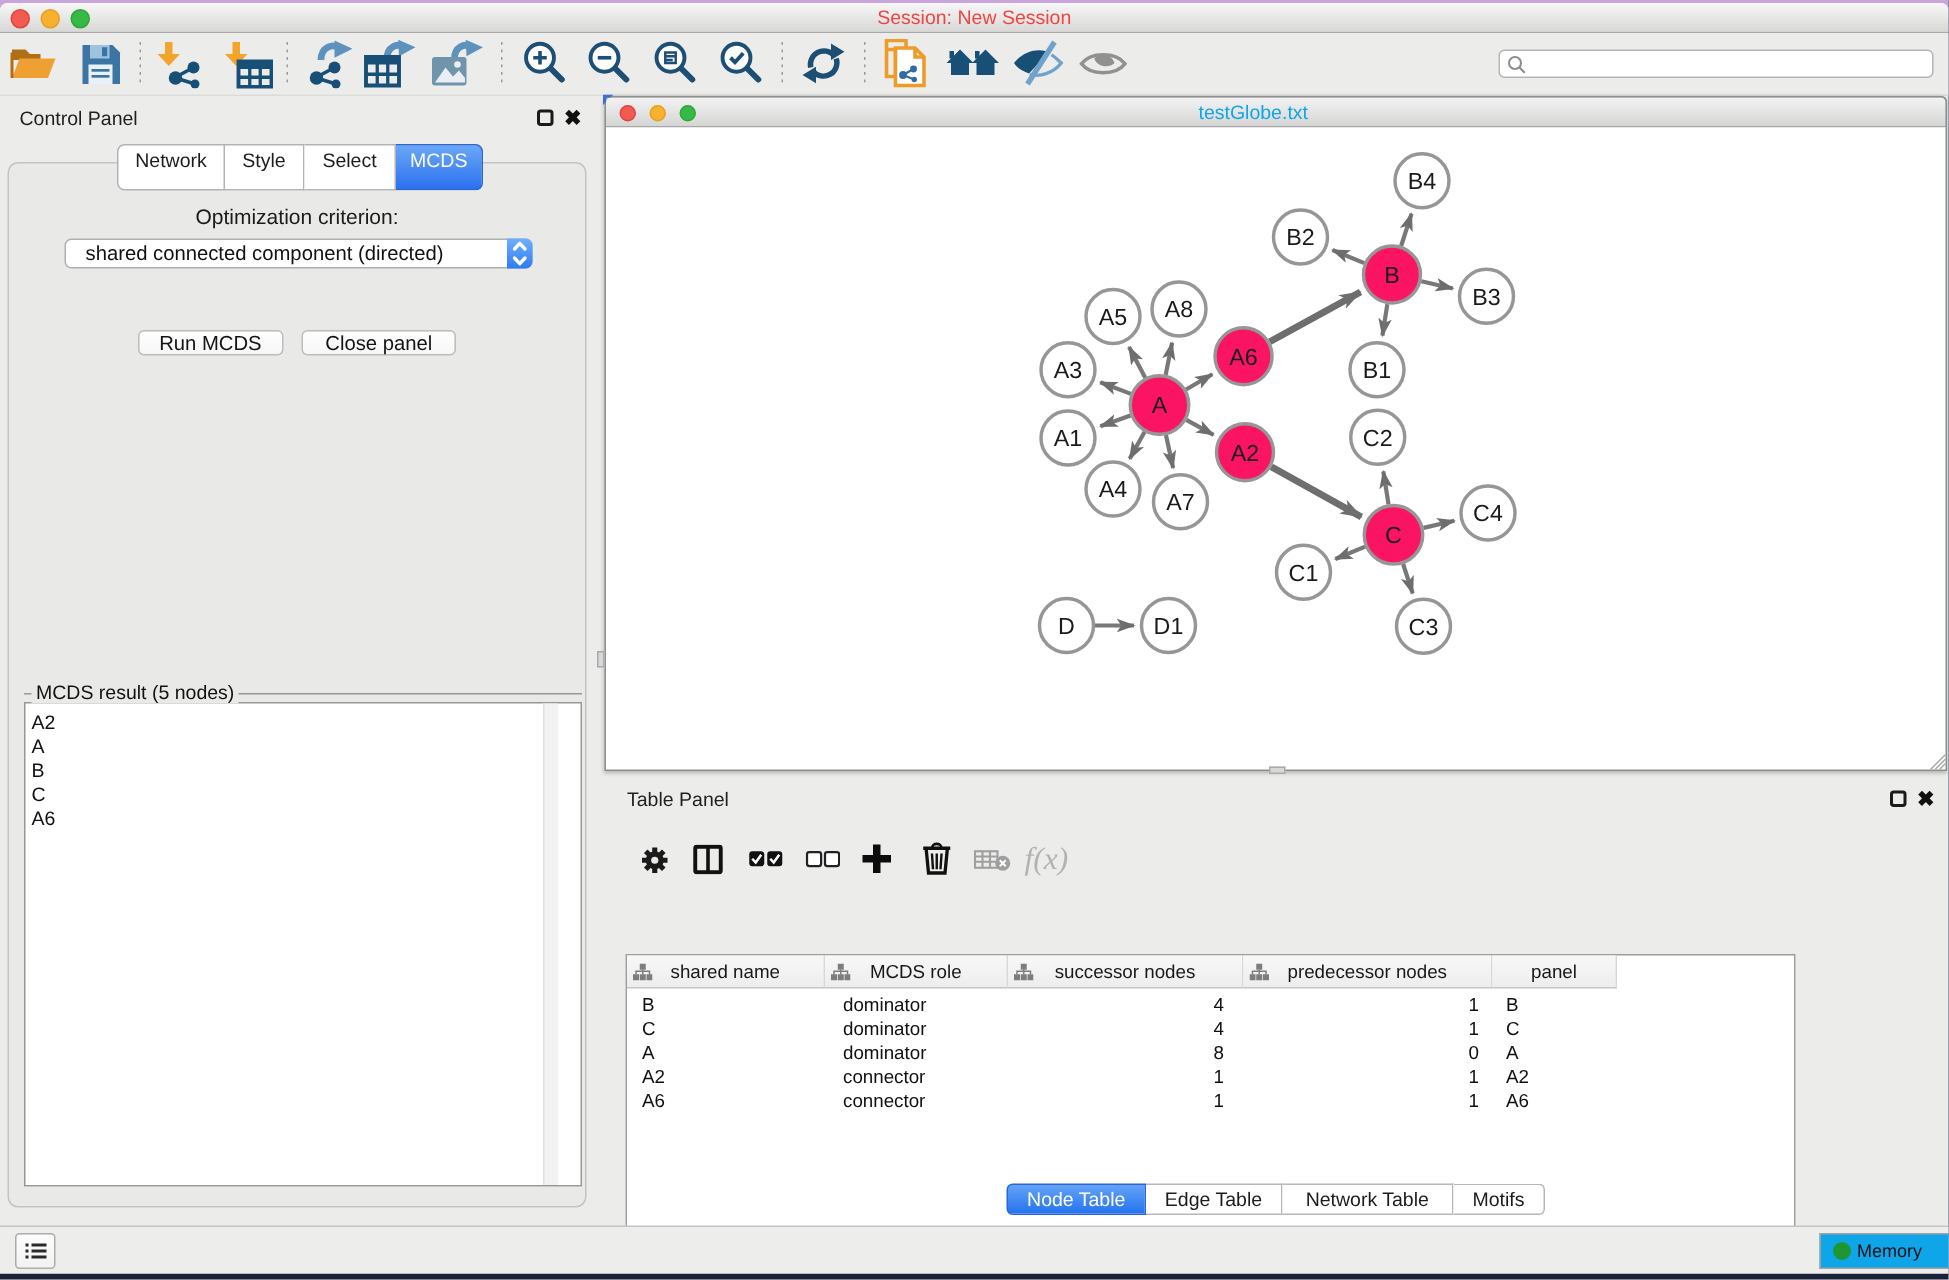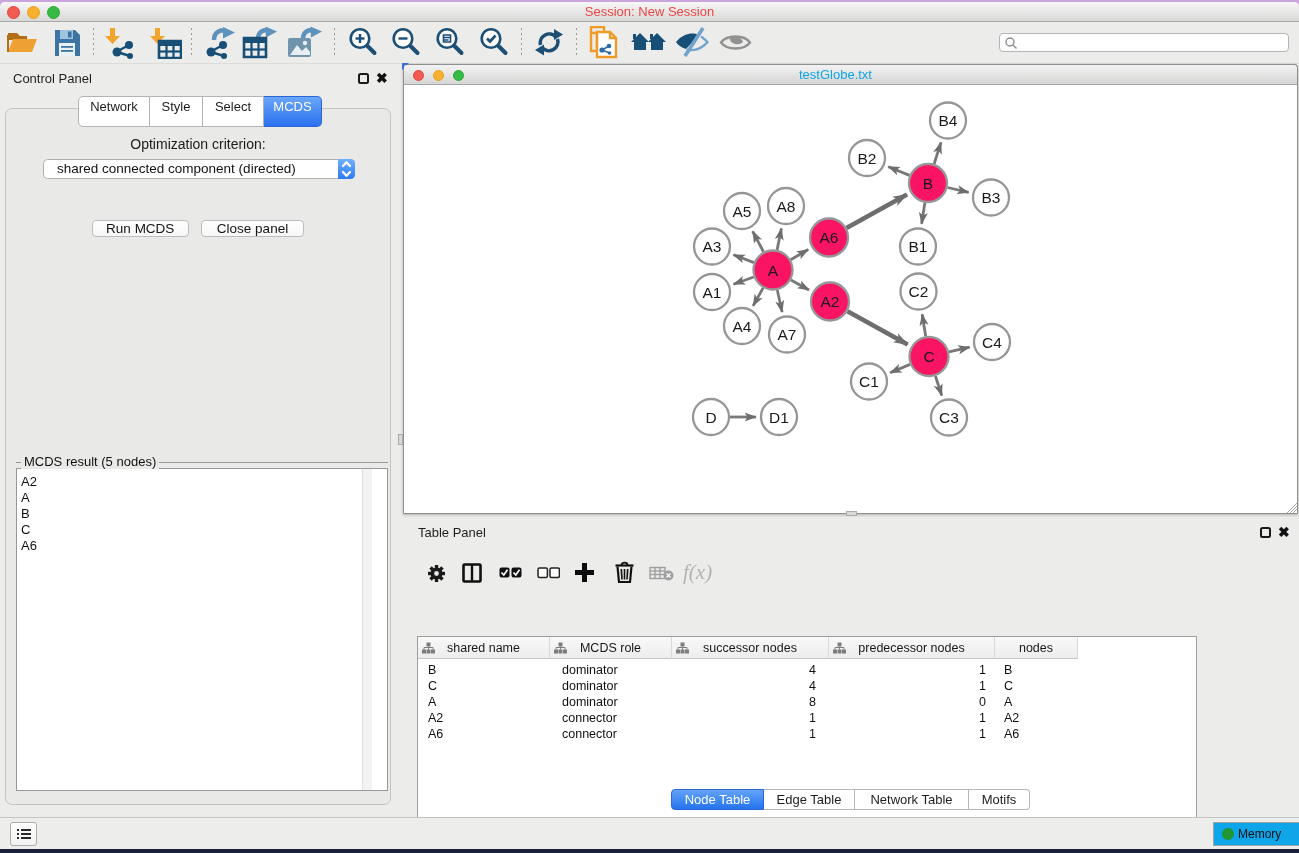--- a/index.html
+++ b/index.html
@@ -398,21 +398,21 @@
       </svg>successor nodes</div>
   <div class="th" style="left:411px; width:166px;"><svg class="hsvg" viewBox="0 0 13 12">
         <g fill="#7d7d7d">
           <rect x="4.5" y="0.5" width="4" height="4"></rect>
           <rect x="0" y="7.5" width="4" height="4"></rect>
           <rect x="4.5" y="7.5" width="4" height="4"></rect>
           <rect x="9" y="7.5" width="4" height="4"></rect>
           <path d="M2 7.5 v-2 h9 v2 M6.5 4.5 v3" fill="none" stroke="#7d7d7d" stroke-width="1"></path>
         </g>
       </svg>predecessor nodes</div>
-  <div class="th" style="left:577px; width:83px;">nodes</div>
+  <div class="th" style="left:577px; width:83px;">panel</div>
   <div class="row" style="left:10px; top:25px;">B</div>
   <div class="row" style="left:10px; top:41px;">C</div>
   <div class="row" style="left:10px; top:57px;">A</div>
   <div class="row" style="left:10px; top:73px;">A2</div>
   <div class="row" style="left:10px; top:89px;">A6</div>
   <div class="row" style="left:144px; top:25px;">dominator</div>
   <div class="row" style="left:144px; top:41px;">dominator</div>
   <div class="row" style="left:144px; top:57px;">dominator</div>
   <div class="row" style="left:144px; top:73px;">connector</div>
   <div class="row" style="left:144px; top:89px;">connector</div>

